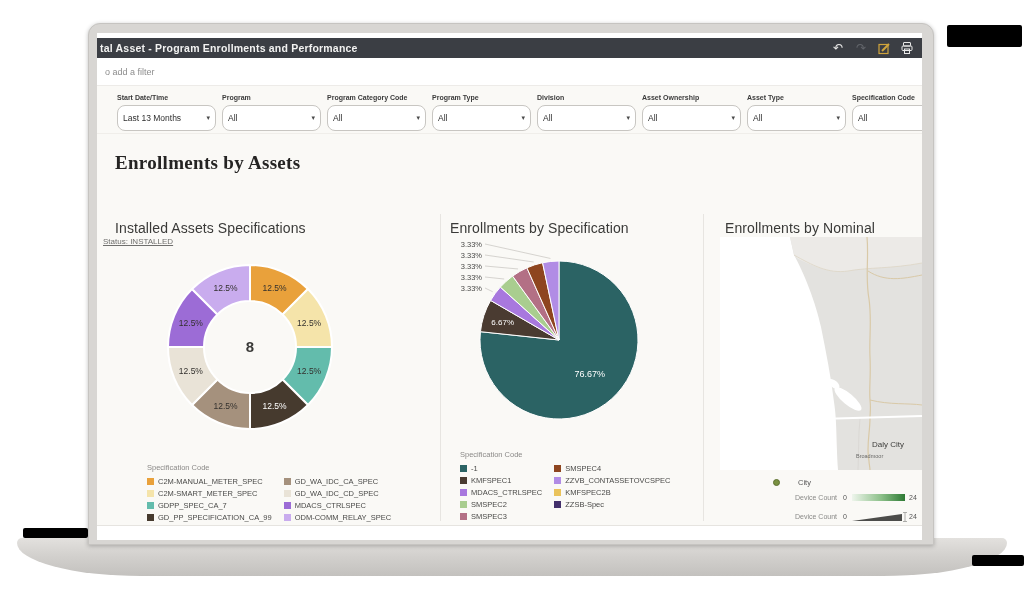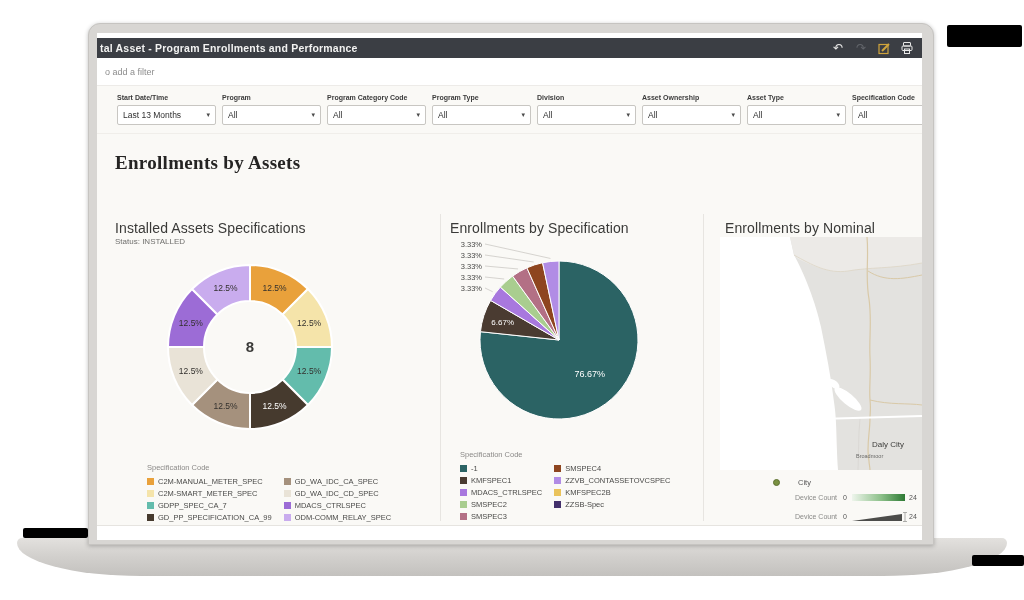--- a/index.html
+++ b/index.html
@@ -37,21 +37,21 @@
     border-bottom:1px solid #edebe8; display:flex; align-items:center; }
   .addfilter span { color:#8d8d8d; font-size:9px; padding-left:8px; }
 
   
   .content { position:absolute; left:0; top:53px; width:100%; height:439px; background:#faf9f6; }
   .footer { position:absolute; left:0; bottom:0; width:100%; height:15px; background:#fff; border-top:1px solid #e6e4e0; }
 
   .filters { position:absolute; left:20px; top:8px; display:flex; gap:6px; }
   .filter { width:99px; flex:0 0 auto; }
   .filter .flabel { font-size:7px; font-weight:bold; color:#3b3b3b; margin-bottom:4px; white-space:nowrap; }
-  .filter .fselect { height:20px; background:#fff; border:1px solid #c8c6c2; border-radius:2px;
+  .filter .fselect { height:26px; background:#fff; border:1px solid #c8c6c2; border-radius:8px;
     display:flex; align-items:center; justify-content:space-between; padding:0 5px; font-size:8.5px; color:#2f2f2f; }
   .filter .caret { font-size:7px; color:#4a4a4a; }
   .filters-rule { position:absolute; left:0; top:47px; width:100%; border-top:1px solid #f0eeea; }
 
   .page-heading { position:absolute; left:18px; top:66px; font-family:"Liberation Serif", serif;
     font-size:19px; font-weight:bold; color:#252423; letter-spacing:.3px; }
 
   .vdiv { position:absolute; top:128px; height:307px; width:1px; background:#e7e5e1; }
   .vdiv1 { left:343px; } .vdiv2 { left:606px; }
 
@@ -174,21 +174,21 @@
           </div>
         </div>
       <div class="filters-rule"></div>
 
       <div class="page-heading">Enrollments by Assets</div>
 
       <div class="vdiv vdiv1"></div>
       <div class="vdiv vdiv2"></div>
 
       <div class="chart-title" style="left:18px; top:134px;">Installed Assets Specifications</div>
-      <div class="chart-sub" style="left:18px; top:151px;">Status: INSTALLED</div>
+      <div class="chart-sub" style="left:6px; top:151px;text-decoration:underline;">Status: INSTALLED</div>
       <svg id="donut" width="180" height="180" style="position:absolute; left:65px; top:173px;">
           <path d="M88,6 A82,82 0 0 1 145.98275605729688,30.017243942703097 L120.5269119345812,55.473088065418814 A46,46 0 0 0 88,42 Z" fill="#E9A13B" stroke="#fff" stroke-width="2"></path>
           <text x="112.49173967136575" y="31.87170991927765" font-size="8.5" fill="#33312e" text-anchor="middle">12.5%</text>
           <path d="M145.98275605729688,30.017243942703097 A82,82 0 0 1 170,88 L134,88 A46,46 0 0 0 120.5269119345812,55.473088065418814 Z" fill="#F5E4AA" stroke="#fff" stroke-width="2"></path>
           <text x="147.12829008072237" y="66.50826032863425" font-size="8.5" fill="#33312e" text-anchor="middle">12.5%</text>
           <path d="M170,88 A82,82 0 0 1 145.9827560572969,145.98275605729688 L120.5269119345812,120.5269119345812 A46,46 0 0 0 134,88 Z" fill="#63BCAC" stroke="#fff" stroke-width="2"></path>
           <text x="147.12829008072237" y="115.49173967136574" font-size="8.5" fill="#33312e" text-anchor="middle">12.5%</text>
           <path d="M145.9827560572969,145.98275605729688 A82,82 0 0 1 88.00000000000001,170 L88,134 A46,46 0 0 0 120.5269119345812,120.5269119345812 Z" fill="#463A2E" stroke="#fff" stroke-width="2"></path>
           <text x="112.49173967136575" y="150.12829008072237" font-size="8.5" fill="#fff" text-anchor="middle">12.5%</text>
           <path d="M88.00000000000001,170 A82,82 0 0 1 30.01724394270311,145.9827560572969 L55.473088065418814,120.5269119345812 A46,46 0 0 0 88,134 Z" fill="#A5917D" stroke="#fff" stroke-width="2"></path>

